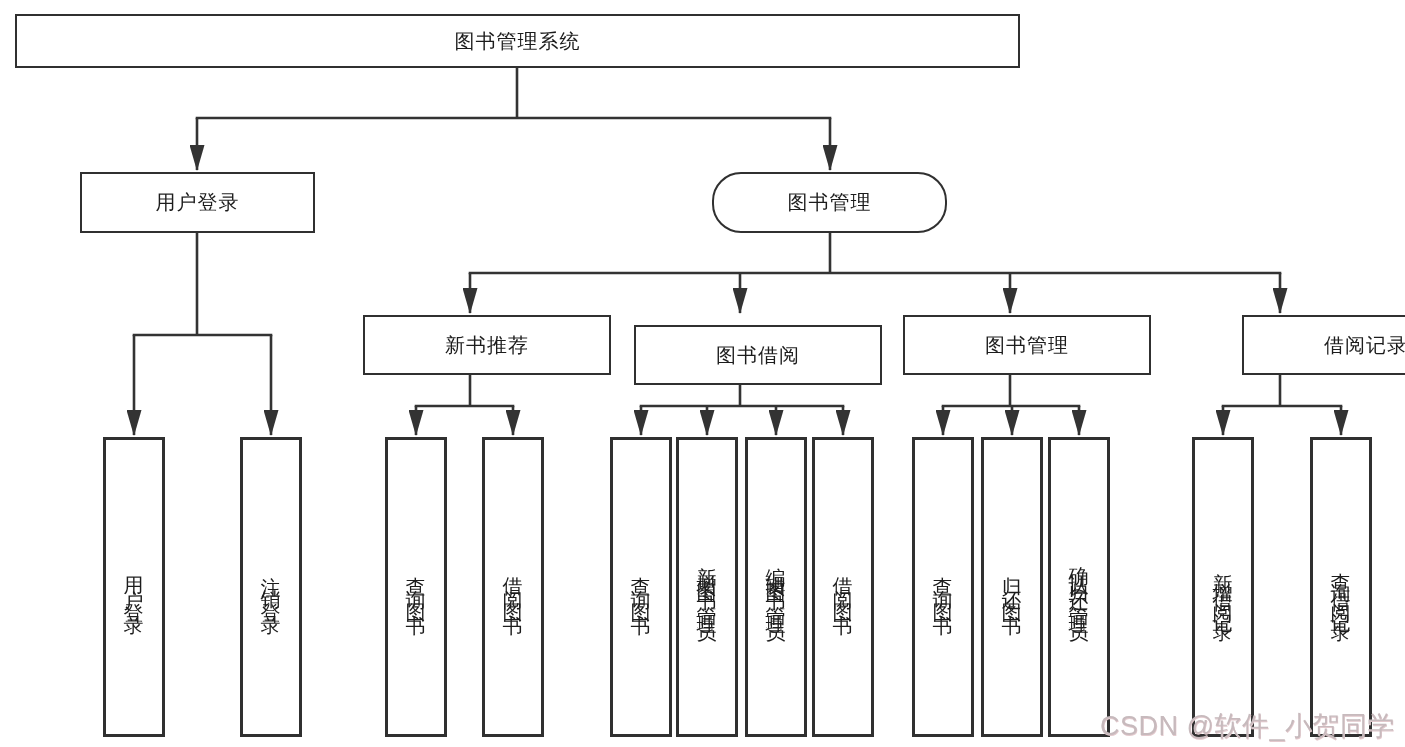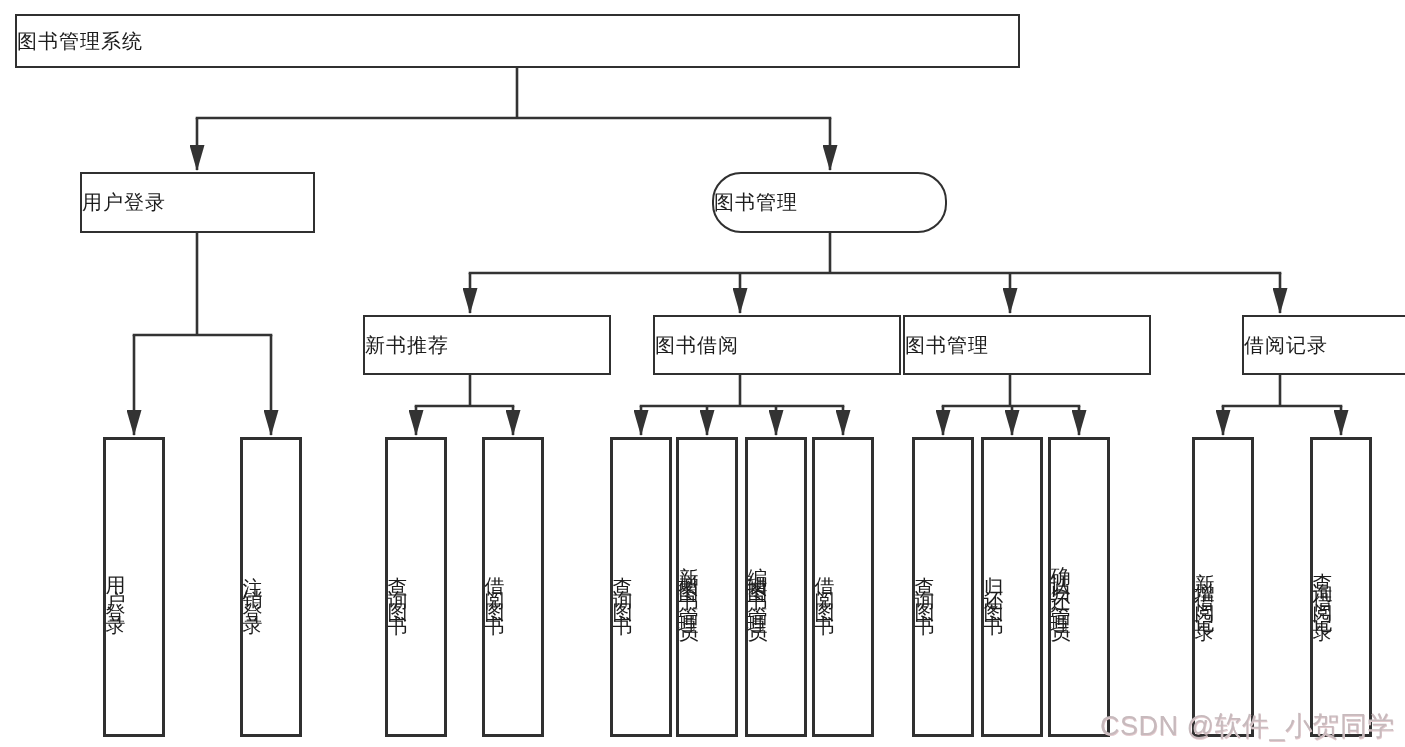--- a/index.html
+++ b/index.html
@@ -8,33 +8,33 @@
     width:1405px;height:747px;
     background:#ffffff;
     font-family:"Liberation Sans", sans-serif;
     overflow:hidden;
   }
   .wires{position:absolute;left:0;top:0;width:1405px;height:747px;}
   .node{
     position:absolute;
     background:#ffffff;
     border:2.5px solid #303030;
-    display:flex;align-items:center;
+    display:flex;align-items:center;justify-content:center;
     color:#1c1c1c;
     box-sizing:border-box;
     font-size:20px;
     letter-spacing:1px;
   }
   .root{left:15px;top:14px;width:1005px;height:54px;border-width:2.5px;}
   .lvl2{top:172px;width:235px;height:61px;}
   .l2a{left:80px;}
   .l2b{left:712px;border-radius:29px;}
   .lvl3{top:315px;width:248px;height:60px;}
   .l3a{left:363px;}
-  .l3b{left:653px;}
+  .l3b{left:634px;margin-top:10px;}
   .l3c{left:903px;}
   .l3d{left:1242px;}
   .leaf{
     top:437px;width:62px;height:300px;
     border-width:3px;
   }
   .leaf .lbl{
     writing-mode:vertical-rl;
     text-orientation:upright;
     letter-spacing:13px;

